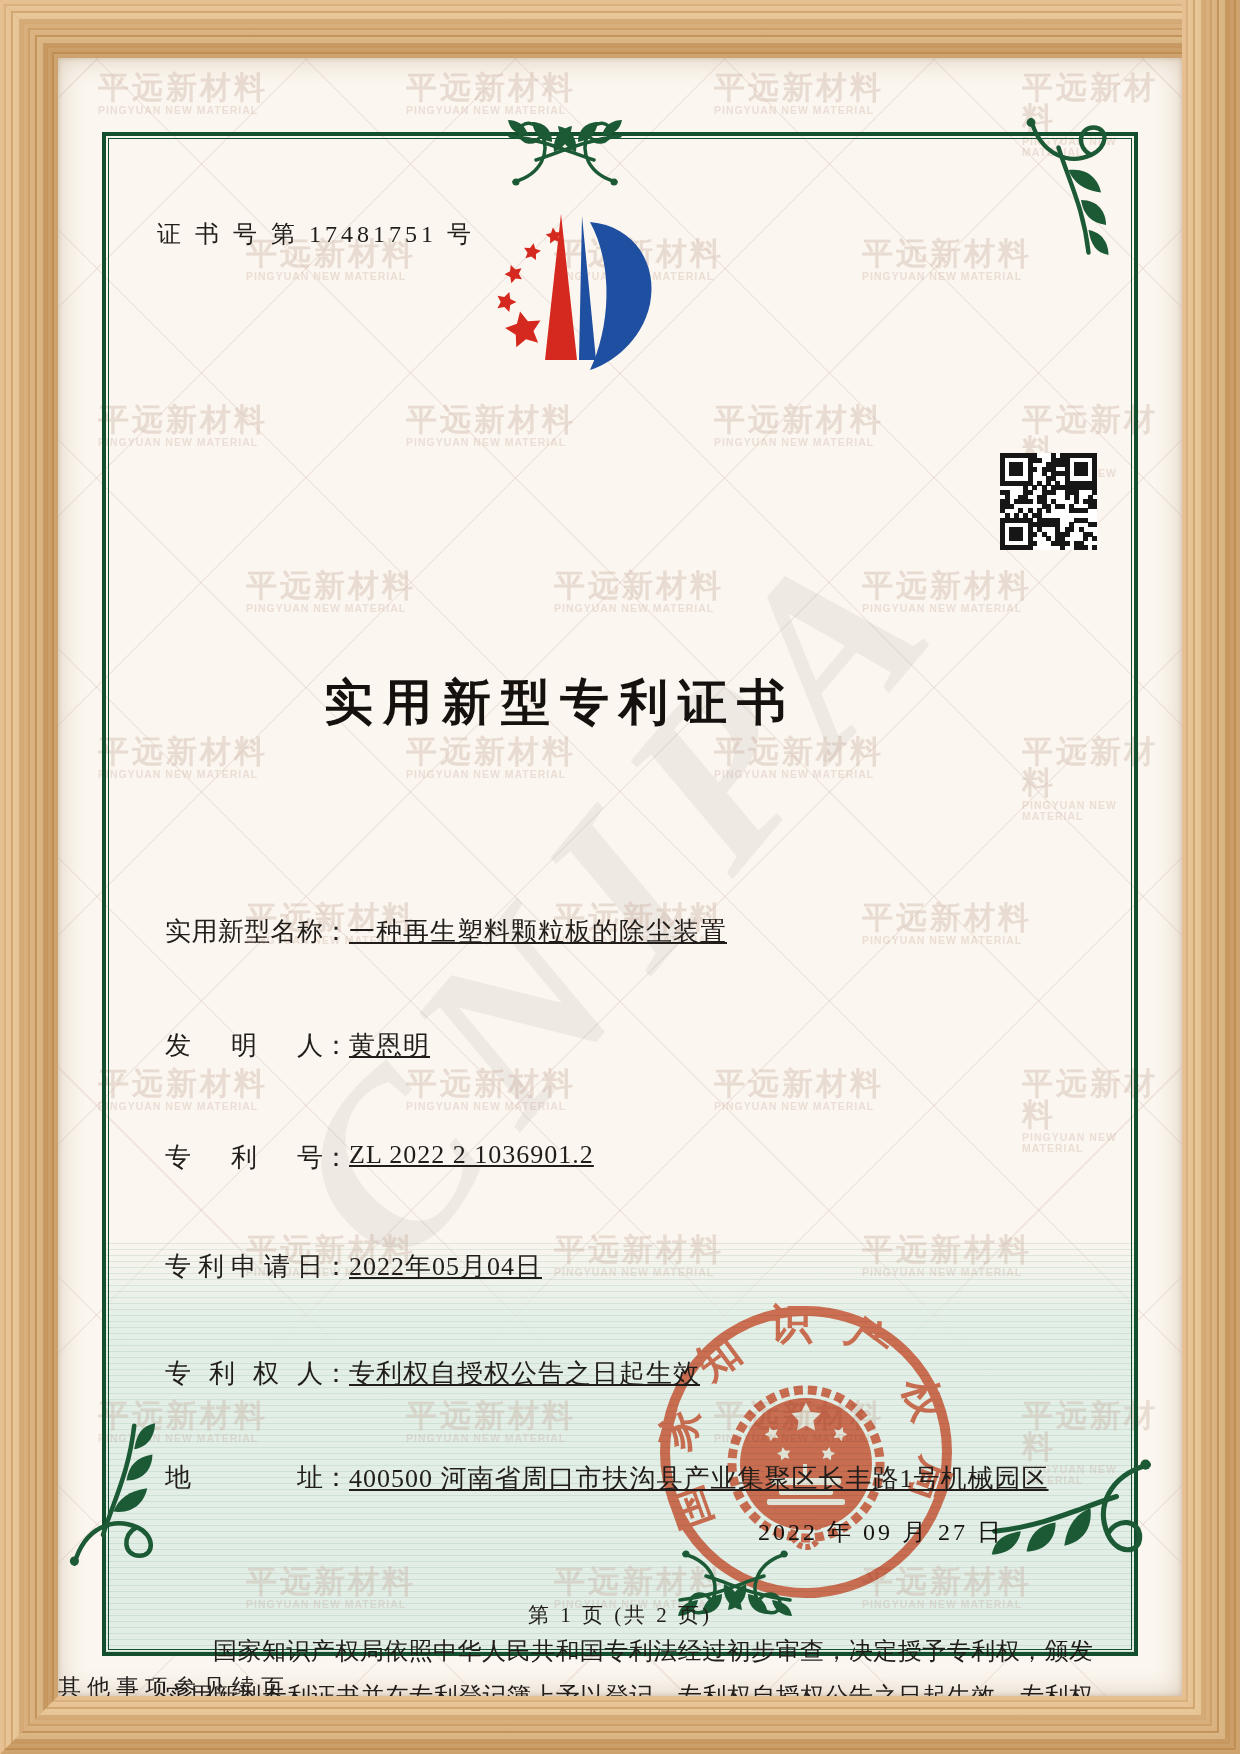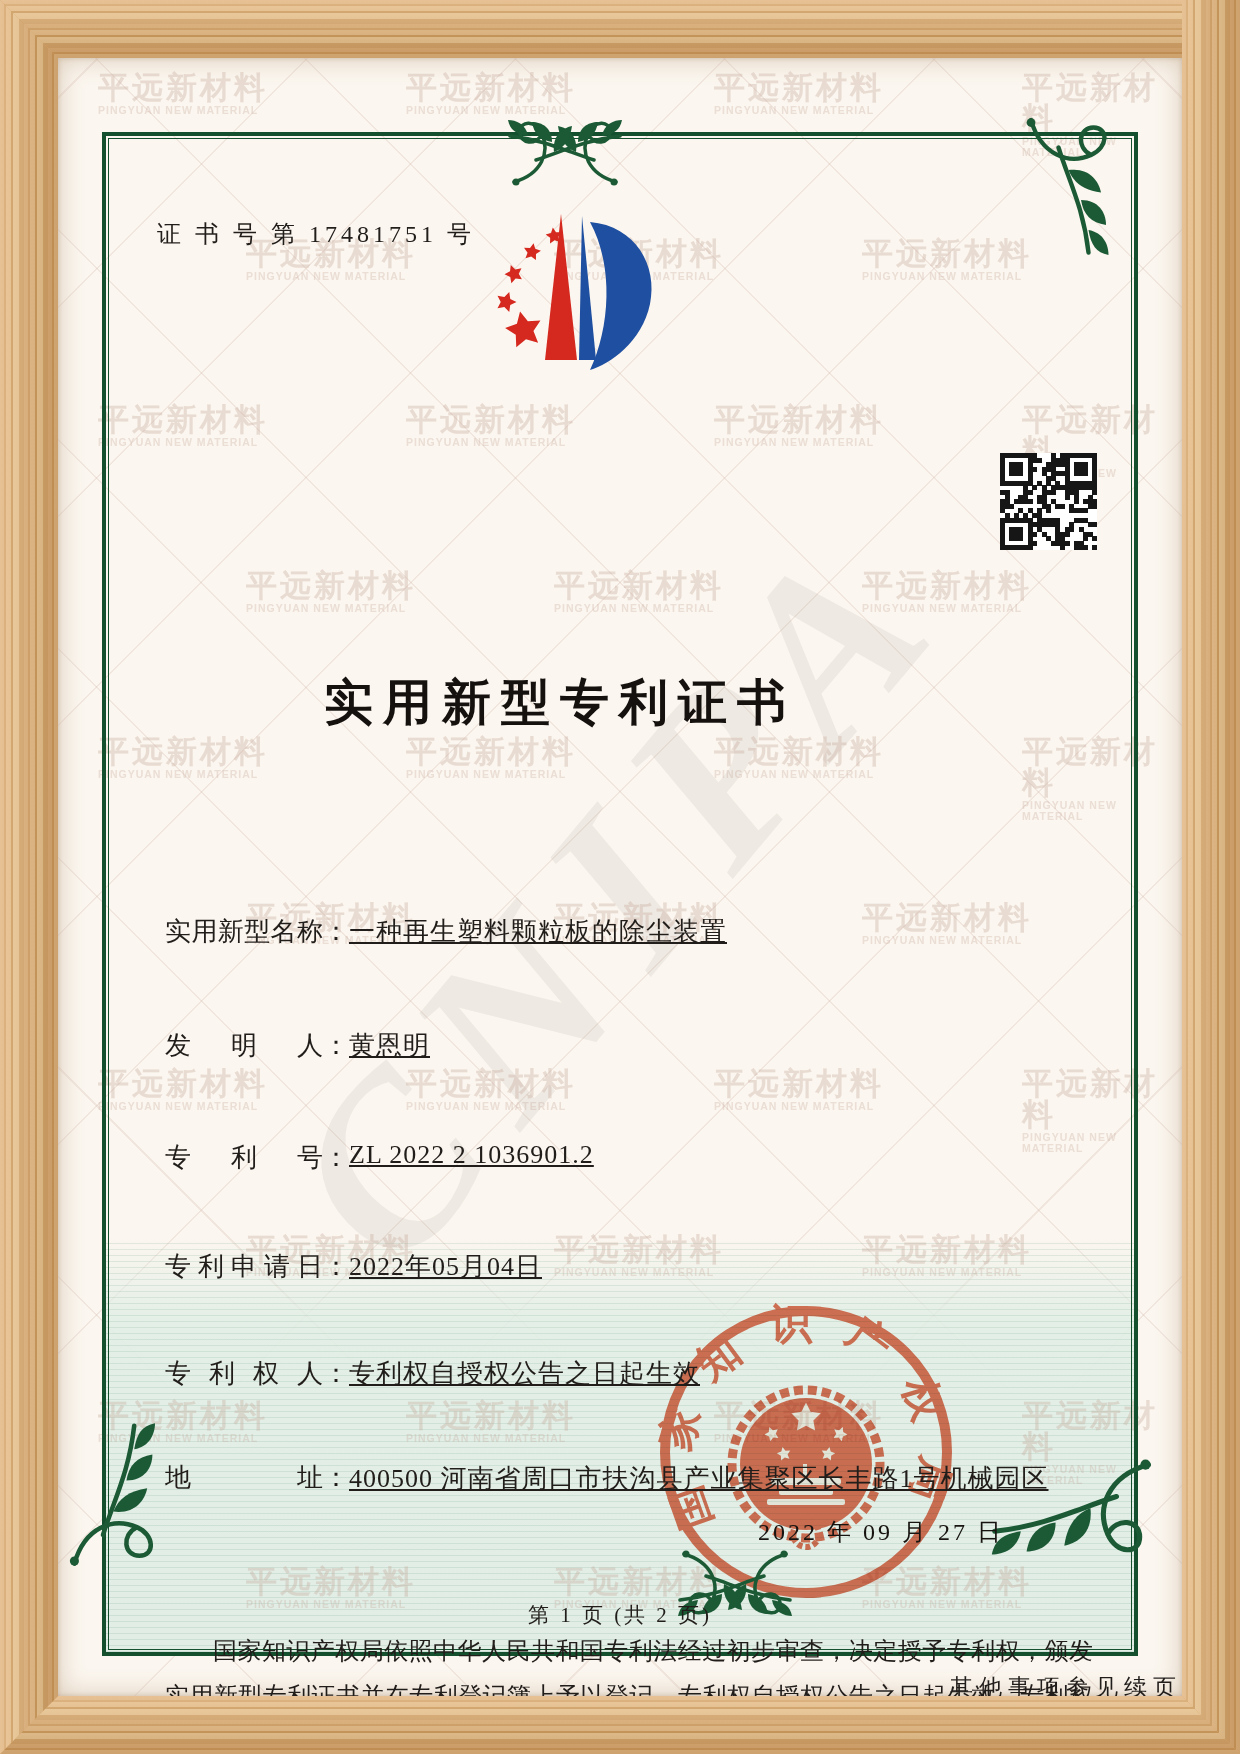--- a/index.html
+++ b/index.html
@@ -64,21 +64,21 @@
   
   .paras{position:absolute;left:107px;top:964px;width:928px;}
   .para{margin:0;font-size:24px;line-height:45px;text-align:justify;text-indent:2em;
         font-family:"Liberation Serif","DejaVu Serif",serif;}
   .seal{position:absolute;left:592px;top:1238px;width:312px;height:312px;opacity:.9;
         mix-blend-mode:multiply;}
   .seal-date{position:absolute;left:700px;top:1458px;font-size:24px;letter-spacing:3px;
              color:#161310;z-index:22;}
   .page-footer{position:absolute;left:44px;top:1543px;width:1036px;text-align:center;
                font-size:21px;letter-spacing:3px;z-index:21;}
-  .cont-note{position:absolute;left:0;top:1614px;width:1124px;text-align:right;
+  .cont-note{position:absolute;left:0;top:1614px;width:1124px;text-align:left;
              font-size:23px;letter-spacing:6px;}
   .z{position:relative;z-index:15;}
 </style>
 </head>
 <body>
 
 <div class="stage">
 
   <svg width="0" height="0" style="position:absolute">
     <defs>

